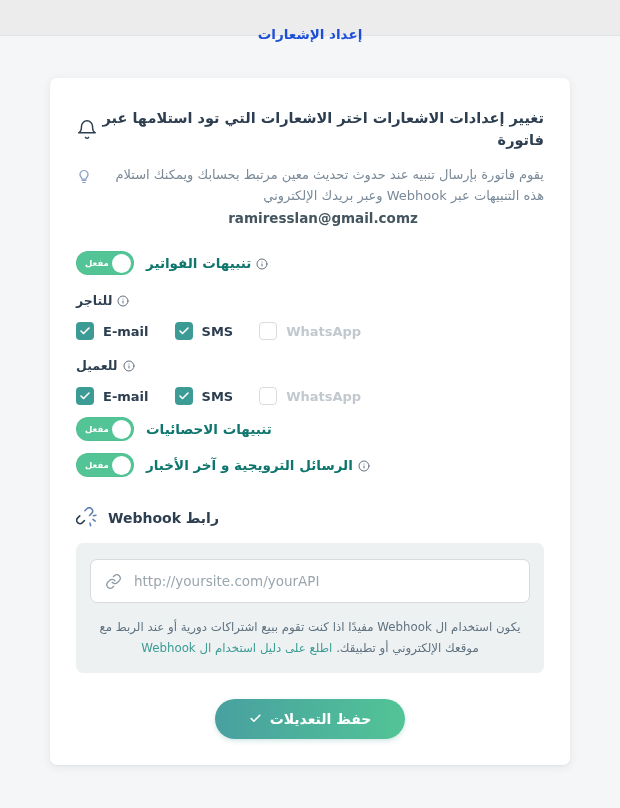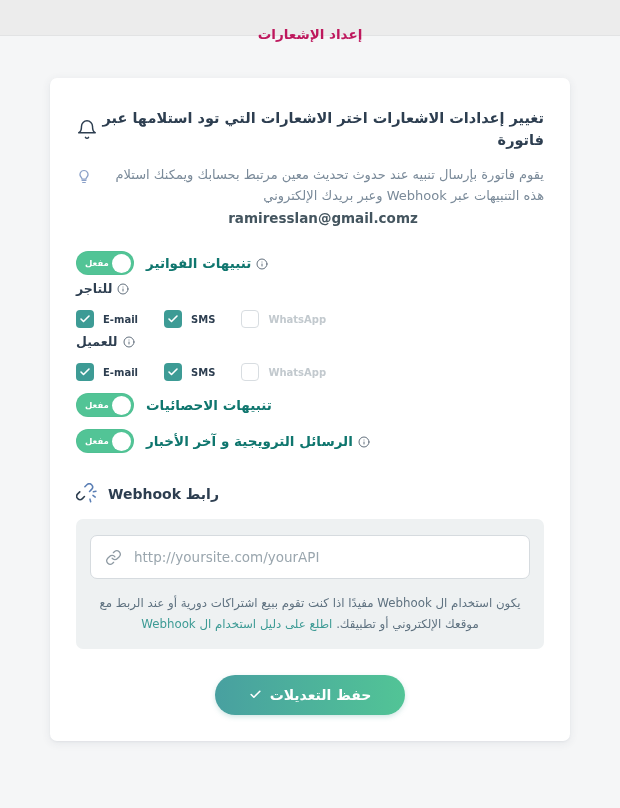--- a/index.html
+++ b/index.html
@@ -19,21 +19,21 @@
     height: 36px;
     background: #ececec;
     border-bottom: 1px solid #e2e3e4;
     display: flex;
     align-items: center;
     justify-content: center;
   }
   .topbar-title {
     font-size: 13.5px;
     font-weight: bold;
-    color: #be185d;
+    color: #1d4ed8;
     letter-spacing: 0;
     margin-top: 32px;
   }
 
   
   .page {
     padding-top: 42px;
     display: flex;
     justify-content: center;
   }
@@ -132,21 +132,21 @@
   .switch .on-text {
     position: absolute;
     top: 0; bottom: 0; left: 9px;
     display: flex; align-items: center;
     font-size: 8.5px;
     color: #ffffff;
     font-weight: bold;
   }
 
   
-  .group { margin-top: 6px; }
+  .group { margin-top: 18px; }
   .group-title {
     display: flex;
     flex-direction: row-reverse;
     align-items: center;
     justify-content: flex-start;
     gap: 5px;
     font-size: 12.5px;
     font-weight: bold;
     color: #2d3e50;
     padding-right: 2px;
@@ -161,21 +161,21 @@
     padding-right: 14px;
   }
   .channel {
     display: flex;
     flex-direction: row-reverse;
     align-items: center;
     gap: 9px;
     direction: ltr;
   }
   .channel .cname {
-    font-size: 10px;
+    font-size: 13px;
     font-weight: bold;
     color: #2d3e50;
     text-align: right;
   }
   .channel.disabled .cname { color: #c2c9ce; }
   .cbox {
     width: 18px; height: 18px;
     border-radius: 4px;
     background: #3d9b95;
     display: flex; align-items: center; justify-content: center;

